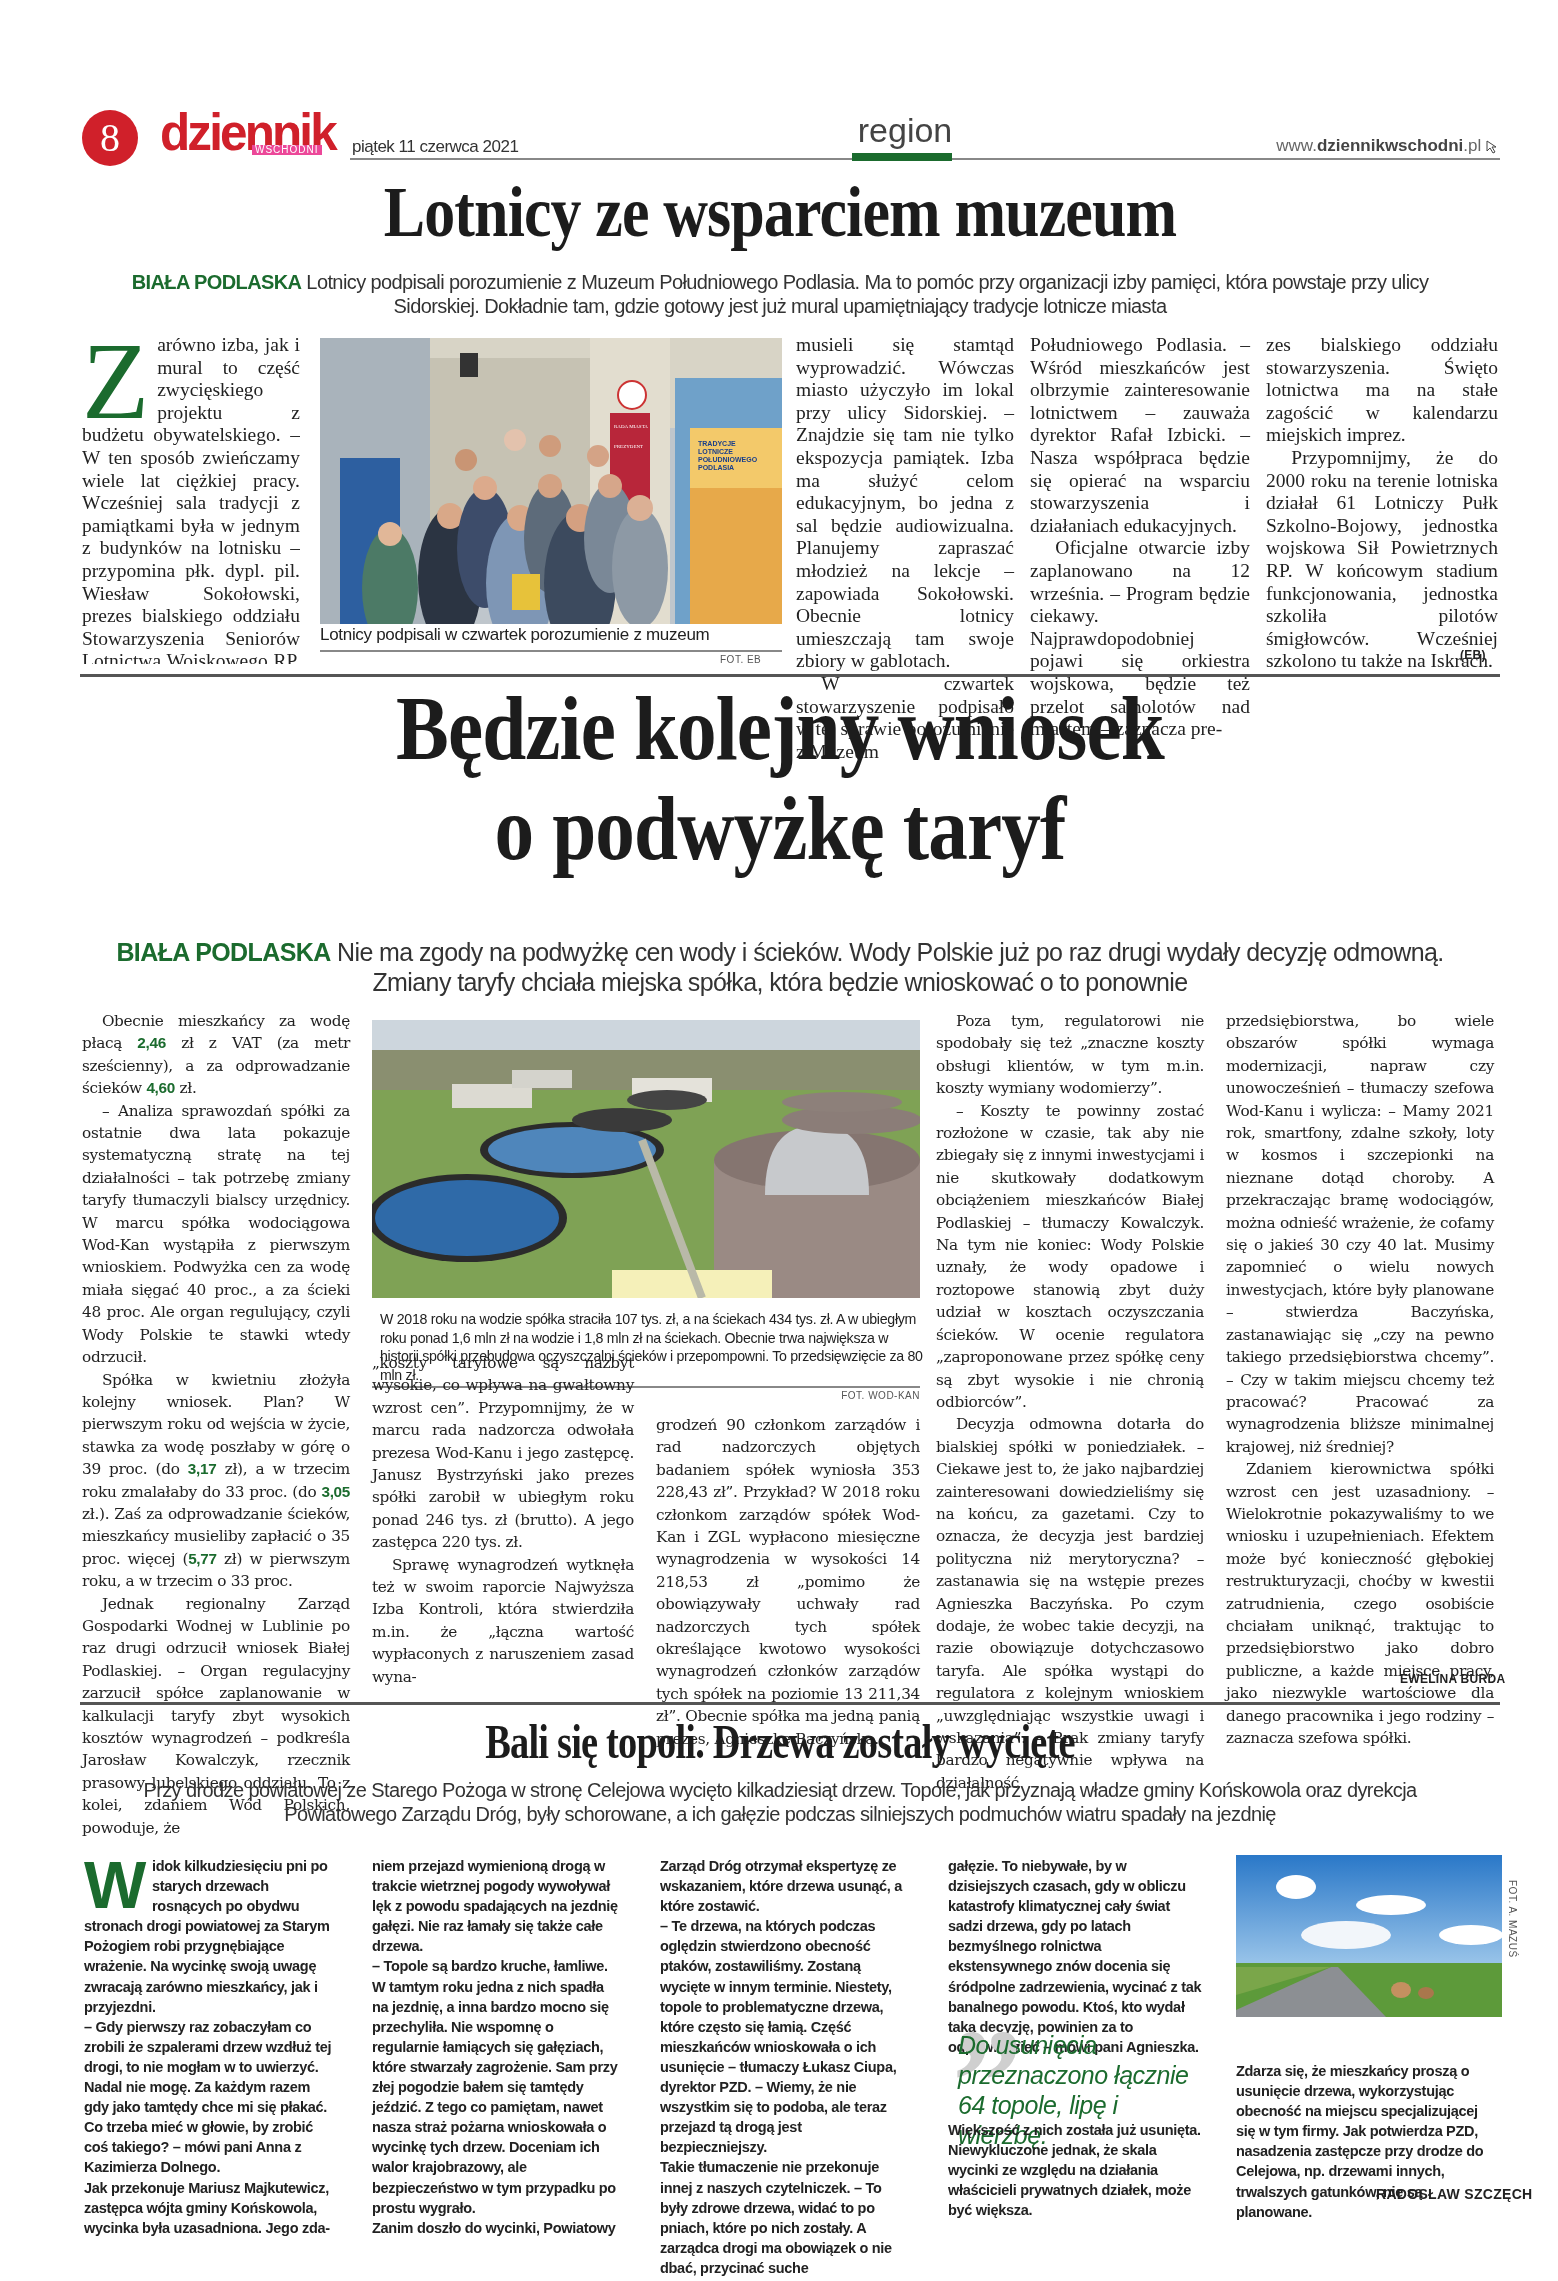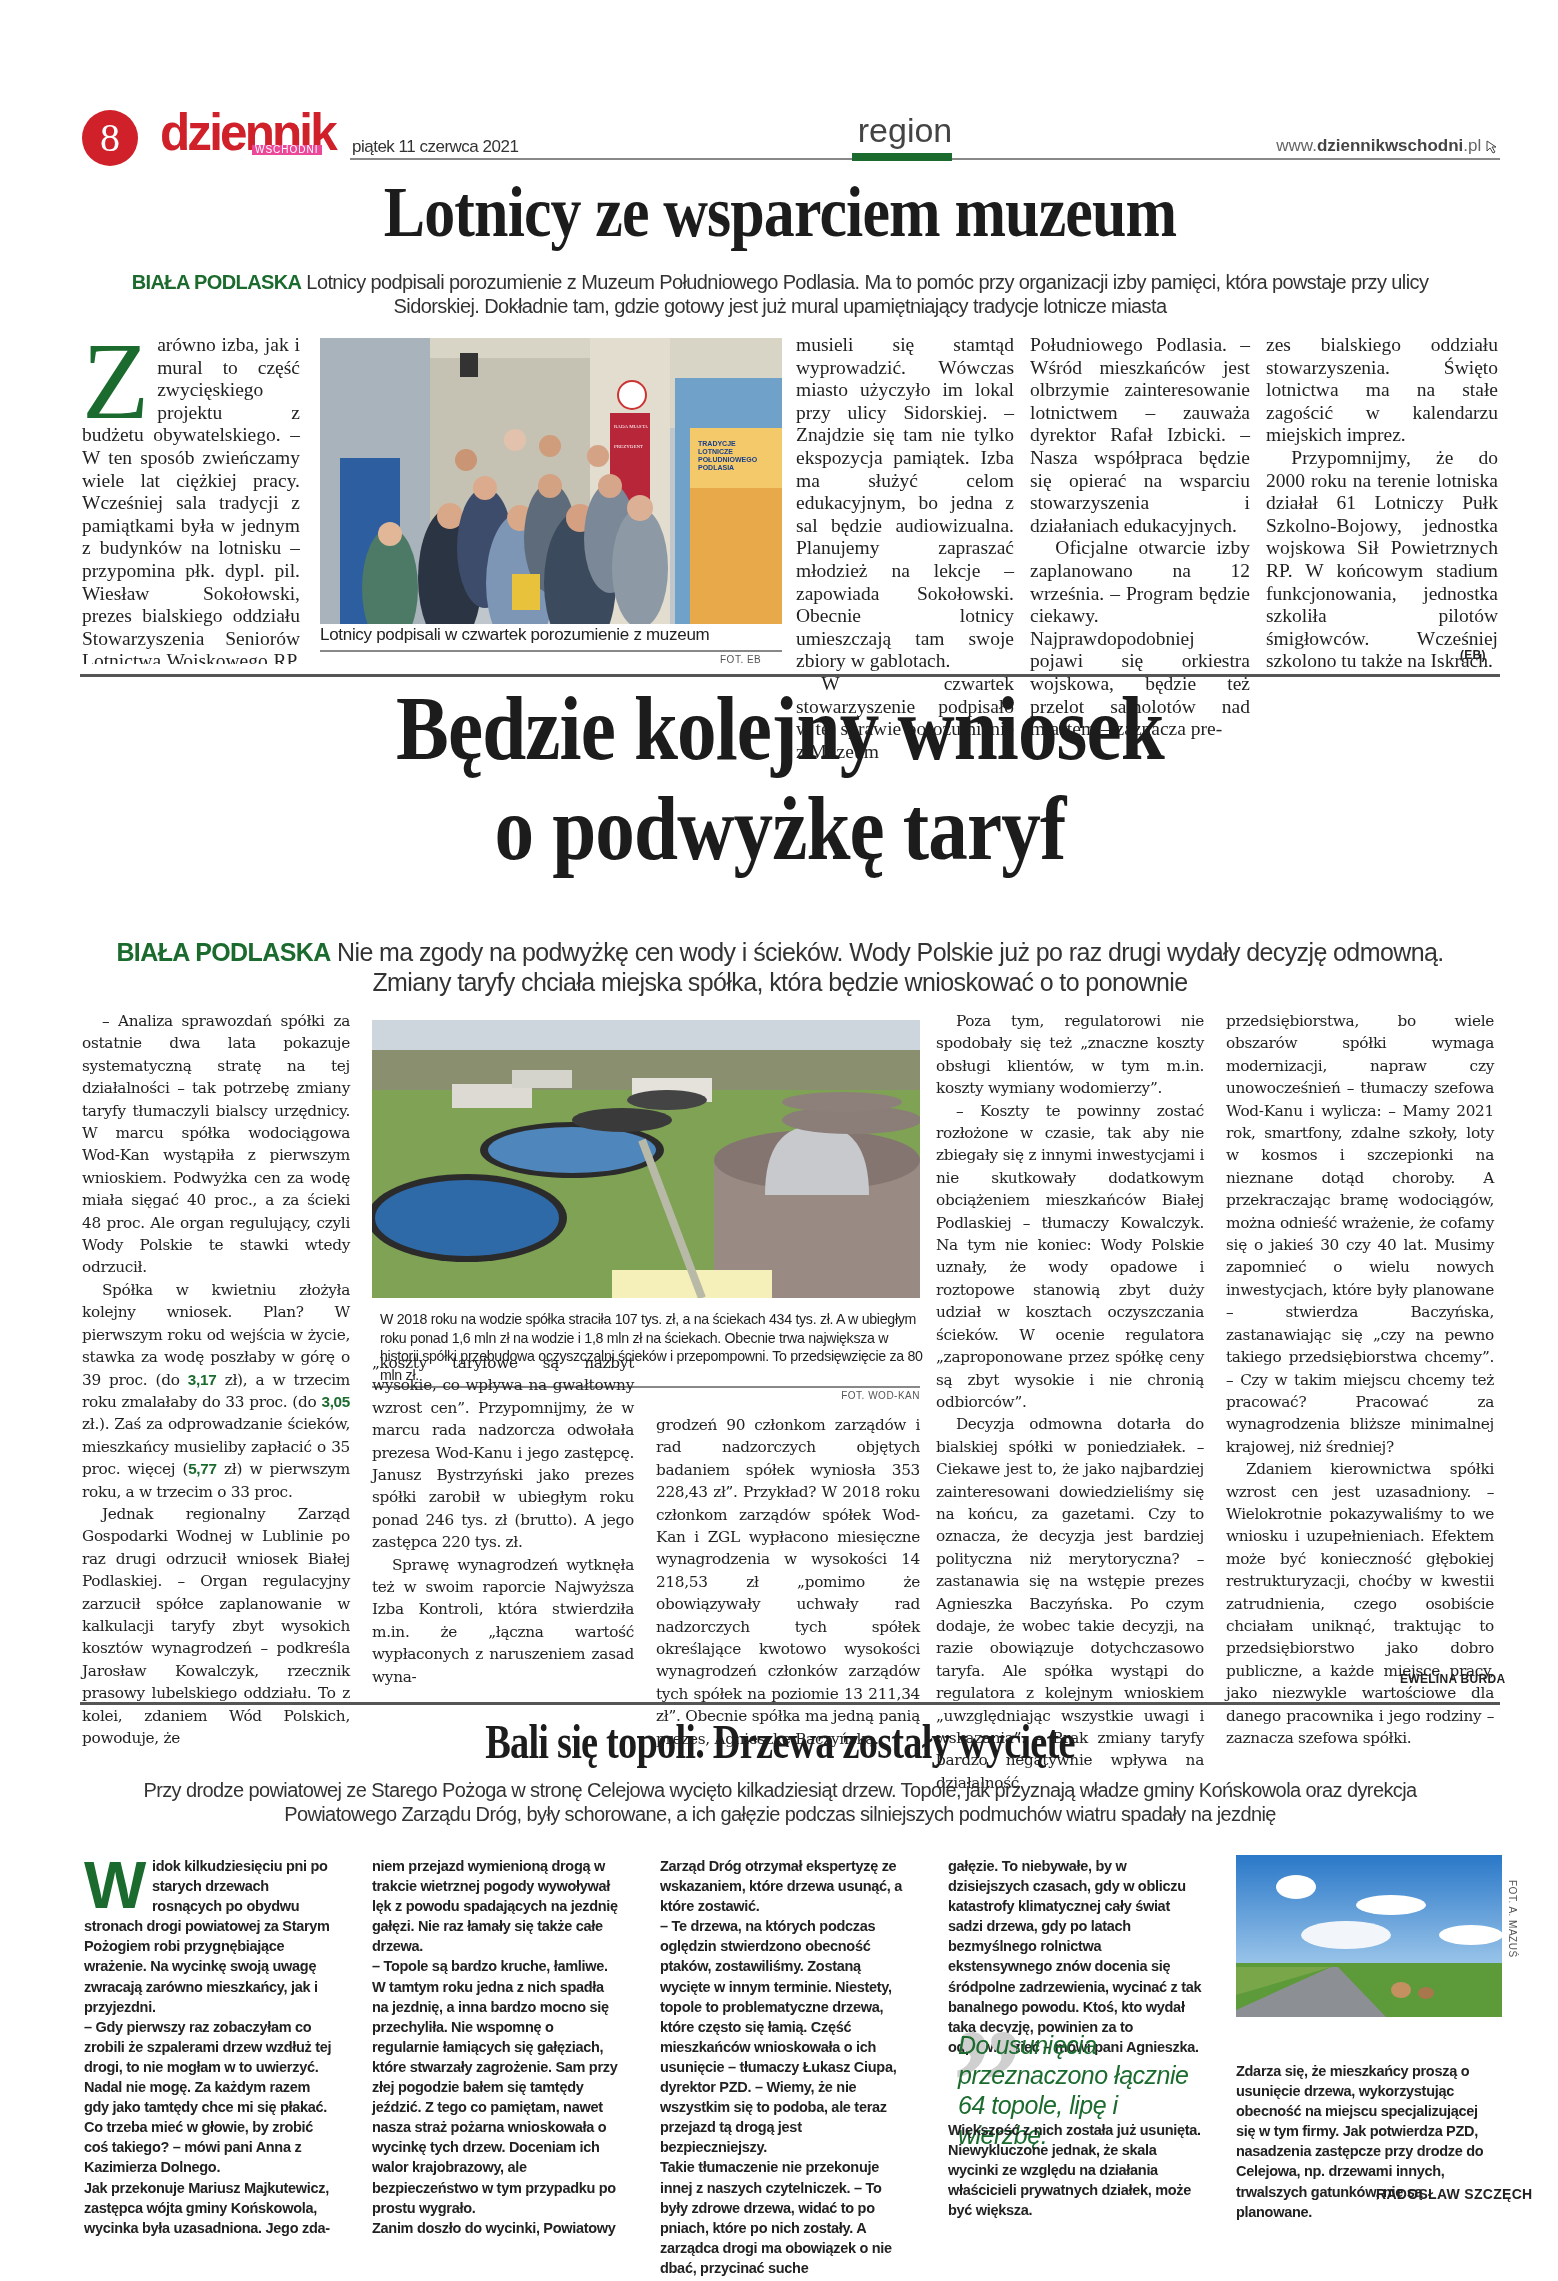--- a/index.html
+++ b/index.html
@@ -147,20 +147,21 @@
 
 <div class="abs headline h2">
   <div>Będzie kolejny wniosek</div>
   <div>o podwyżkę taryf</div>
 </div>
 <div class="abs lead lead2">
   <span class="place">BIAŁA PODLASKA</span><span> Nie ma zgody na podwyżkę cen wody i ścieków. Wody Polskie już po raz drugi wydały decyzję odmowną. Zmiany taryfy chciała miejska spółka, która będzie wnioskować o to ponownie</span>
 </div>
 
 <div class="col serif-body" style="left:82px; top:1010px; width:268px;">
+  <p><span>Obecnie mieszkańcy za wodę płacą </span><span class="green">2,46</span><span> zł z VAT (za metr sześcienny), a za odprowadzanie ścieków </span><span class="green">4,60</span><span> zł.</span></p>
   <p>– Analiza sprawozdań spółki za ostatnie dwa lata pokazuje systematyczną stratę na tej działalności – tak potrzebę zmiany taryfy tłumaczyli bialscy urzędnicy. W marcu spółka wodociągowa Wod-Kan wystąpiła z pierwszym wnioskiem. Podwyżka cen za wodę miała sięgać 40 proc., a za ścieki 48 proc. Ale organ regulujący, czyli Wody Polskie te stawki wtedy odrzucił.</p>
   <p><span>Spółka w kwietniu złożyła kolejny wniosek. Plan? W pierwszym roku od wejścia w życie, stawka za wodę poszłaby w górę o 39 proc. (do </span><span class="green">3,17</span><span> zł), a w trzecim roku zmalałaby do 33 proc. (do </span><span class="green">3,05</span><span> zł.). Zaś za odprowadzanie ścieków, mieszkańcy musieliby zapłacić o 35 proc. więcej (</span><span class="green">5,77</span><span> zł) w pierwszym roku, a w trzecim o 33 proc.</span></p>
   <p>Jednak regionalny Zarząd Gospodarki Wodnej w Lublinie po raz drugi odrzucił wniosek Białej Podlaskiej. – Organ regulacyjny zarzucił spółce zaplanowanie w kalkulacji taryfy zbyt wysokich kosztów wynagrodzeń – podkreśla Jarosław Kowalczyk, rzecznik prasowy lubelskiego oddziału. To z kolei, zdaniem Wód Polskich, powoduje, że</p>
 </div>
 
 <div class="photo" style="left:372px; top:1020px; width:548px; height:278px;">
   <svg width="548" height="278" viewBox="0 0 548 278">
     <rect width="548" height="278" fill="#7fa255"></rect>
     <rect width="548" height="36" fill="#cdd6dd"></rect>
     <rect y="30" width="548" height="40" fill="#8a8f70"></rect>

